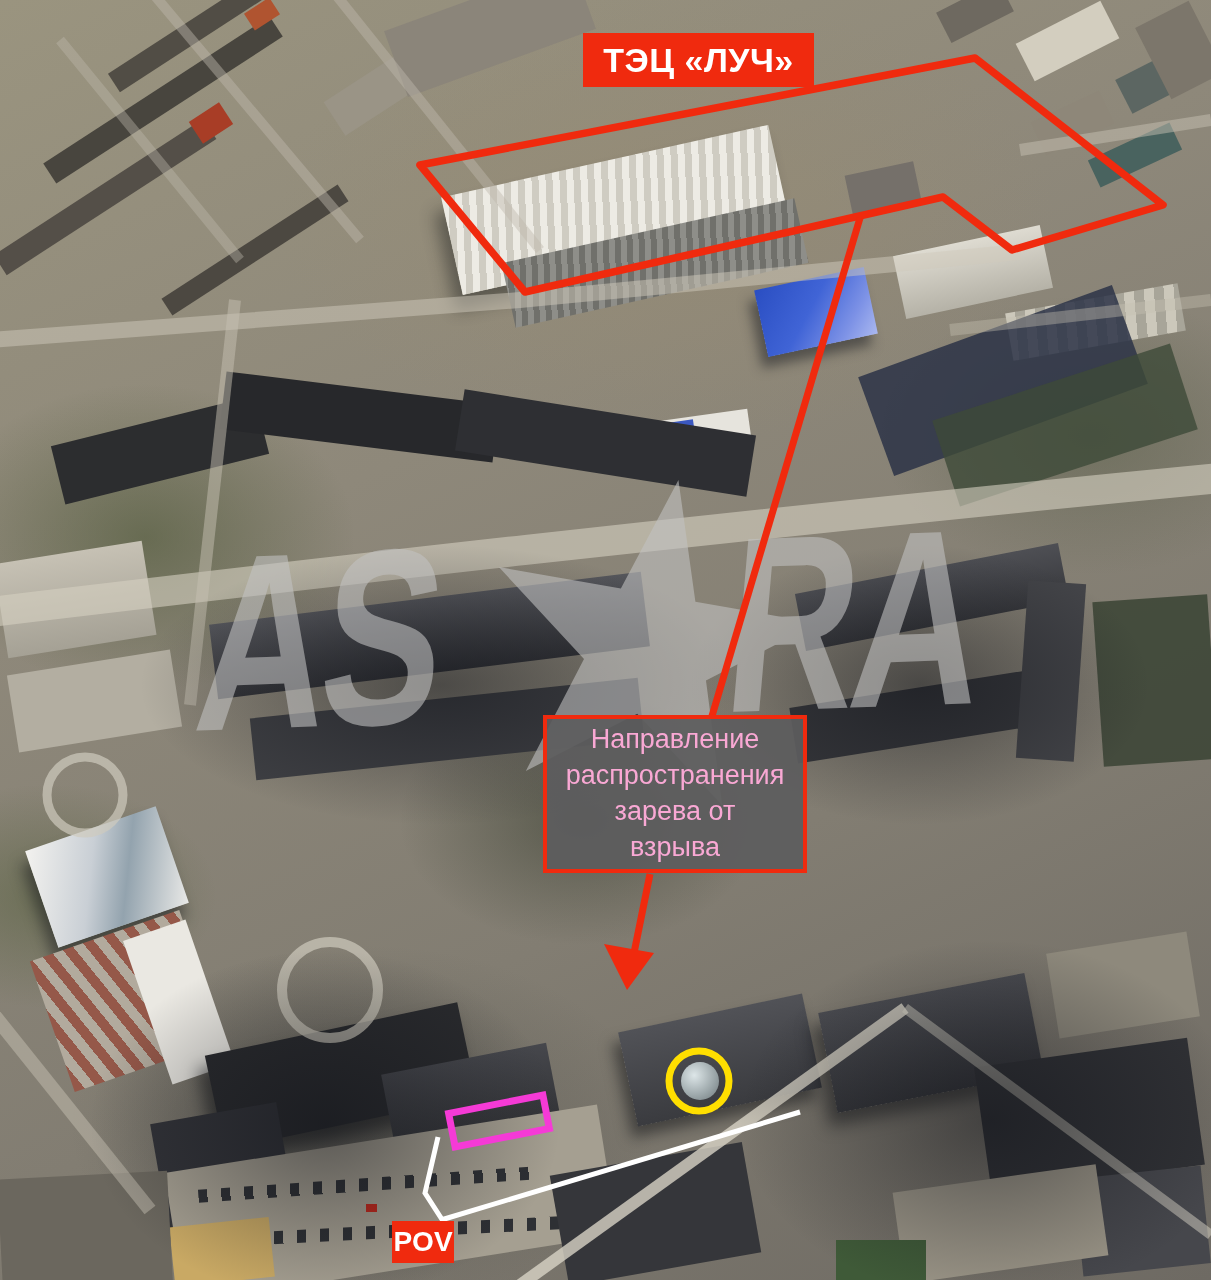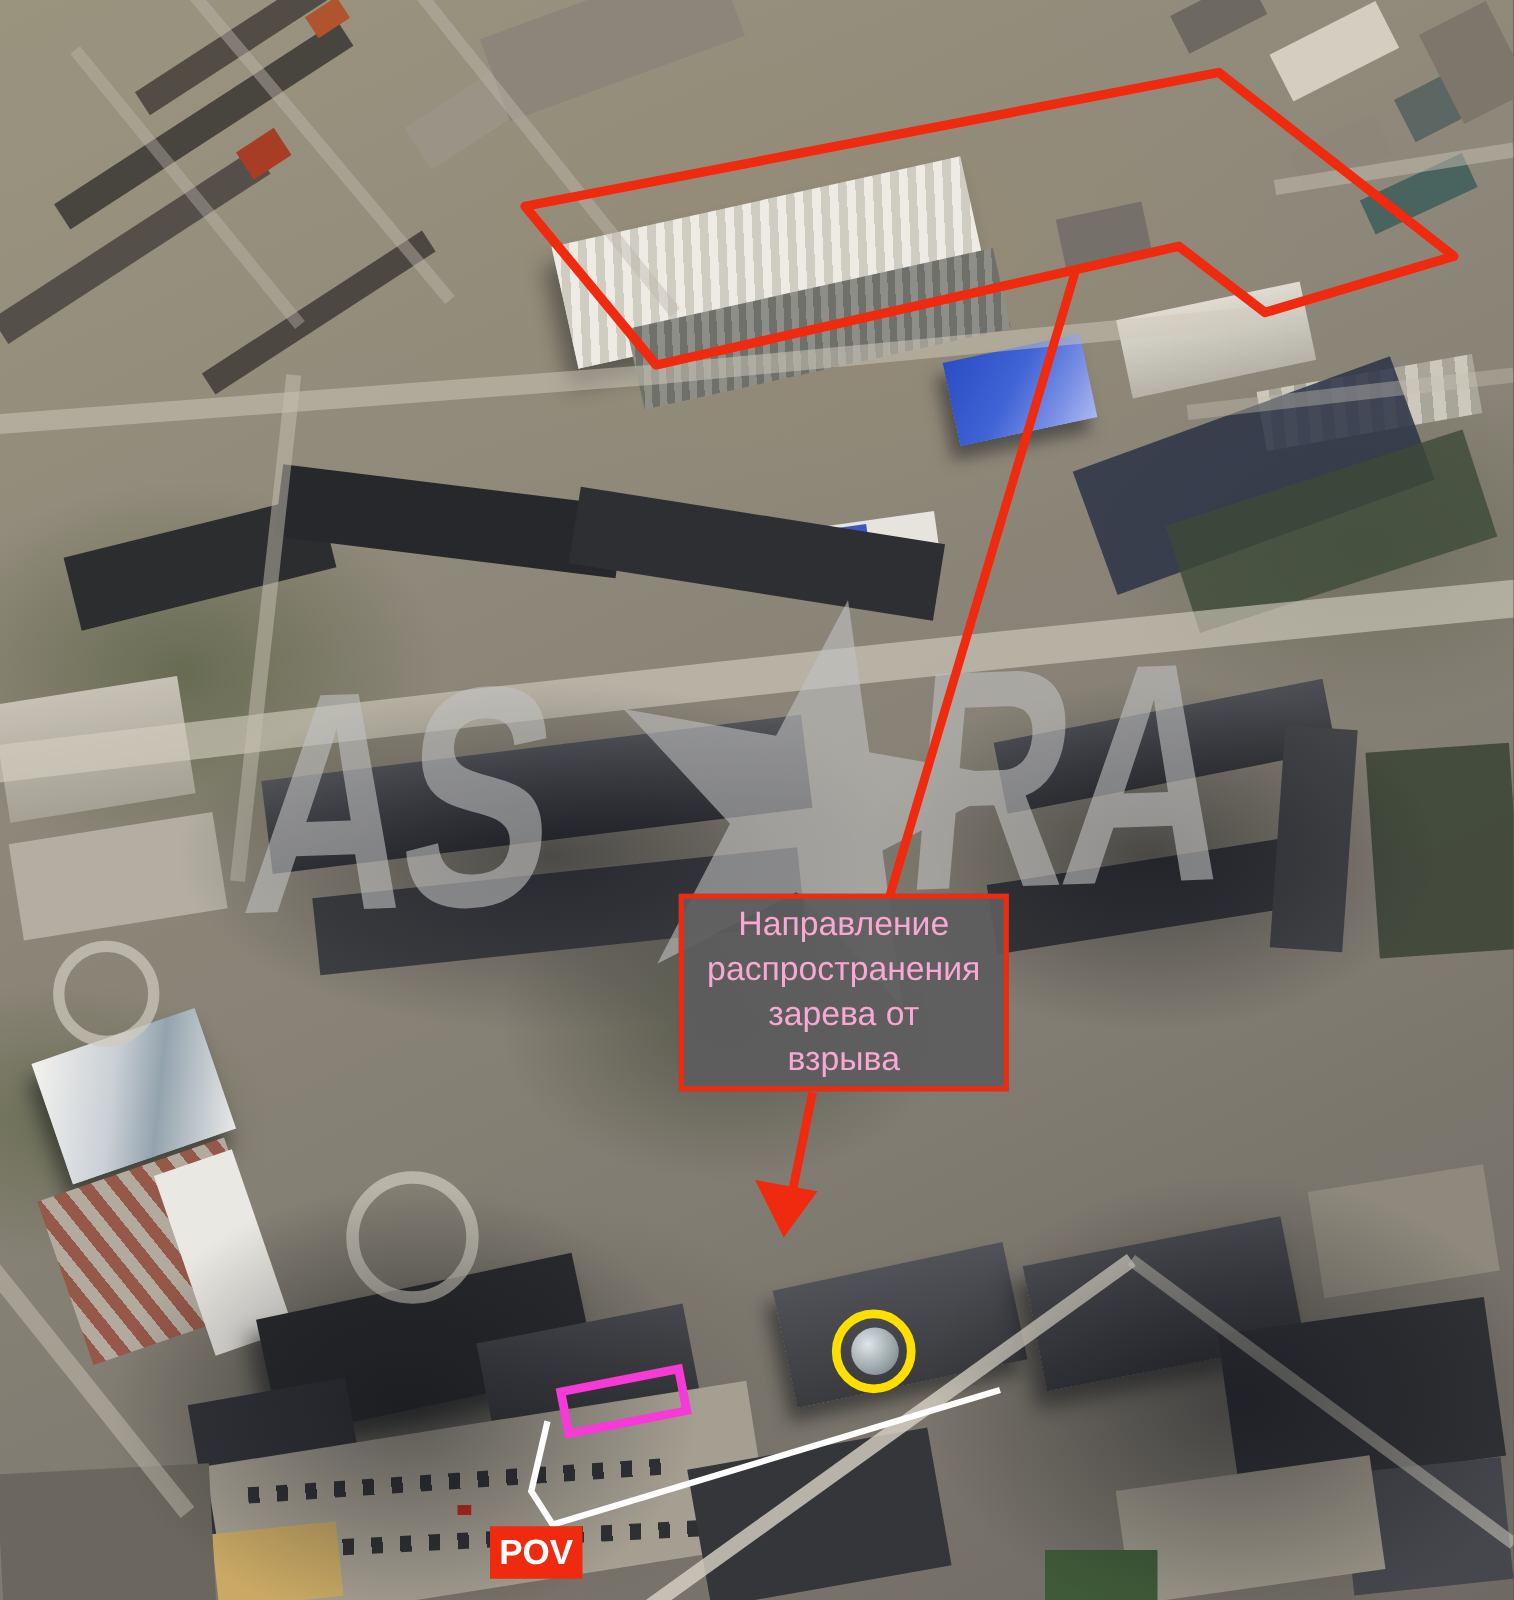--- a/index.html
+++ b/index.html
@@ -37,21 +37,21 @@
             font-weight:bold;letter-spacing:.5px;text-shadow:0 1px 4px rgba(0,0,0,.45);}
   .tec-label{position:absolute;left:583px;top:33px;width:231px;height:54px;
              background:var(--annotation-red,#f02a0e);color:#fff;font-weight:bold;
              font-size:34px;display:flex;align-items:center;justify-content:center;
              letter-spacing:.5px;}
   .note-box{position:absolute;left:543px;top:715px;width:264px;height:158px;
             background:rgba(92,92,94,.93);border:4px solid var(--annotation-red,#f02a0e);
             color:#f9a8d4;font-size:27px;line-height:1.33;text-align:center;
             display:flex;align-items:center;justify-content:center;
             white-space:pre-line;}
-  .pov-label{position:absolute;left:392px;top:1221px;width:74px;height:42px;
+  .pov-label{position:absolute;left:392px;top:1221px;width:62px;height:42px;
              background:var(--annotation-red,#f02a0e);color:#fff;font-weight:bold;
              font-size:28px;display:flex;align-items:center;justify-content:center;}
 </style>
 </head>
 <body>
 
 <div class="stage">
 
   <div class="terrain">
 
@@ -157,19 +157,20 @@
     <polyline class="white-stroke" points="443,1221 425,1193 438,1137" stroke-width="5"></polyline>
 
     <circle class="yellow-stroke" cx="699" cy="1081" r="30" stroke-width="7"></circle>
 
     <rect class="magenta-stroke" x="451" y="1104" width="96" height="34" stroke-width="7" transform="rotate(-11 499 1121)"></rect>
 
     <line class="red-stroke" x1="650" y1="874" x2="634" y2="953" stroke-width="7"></line>
     <polygon class="red-fill" points="627,990 604,944 654,953"></polygon>
   </svg>
 
+  <div class="tec-label">ТЭЦ «ЛУЧ»</div>
   <div class="note-box">Направление
 распространения
 зарева от
 взрыва</div>
   <div class="pov-label">POV</div>
 
 </div>
 
 </body></html>

